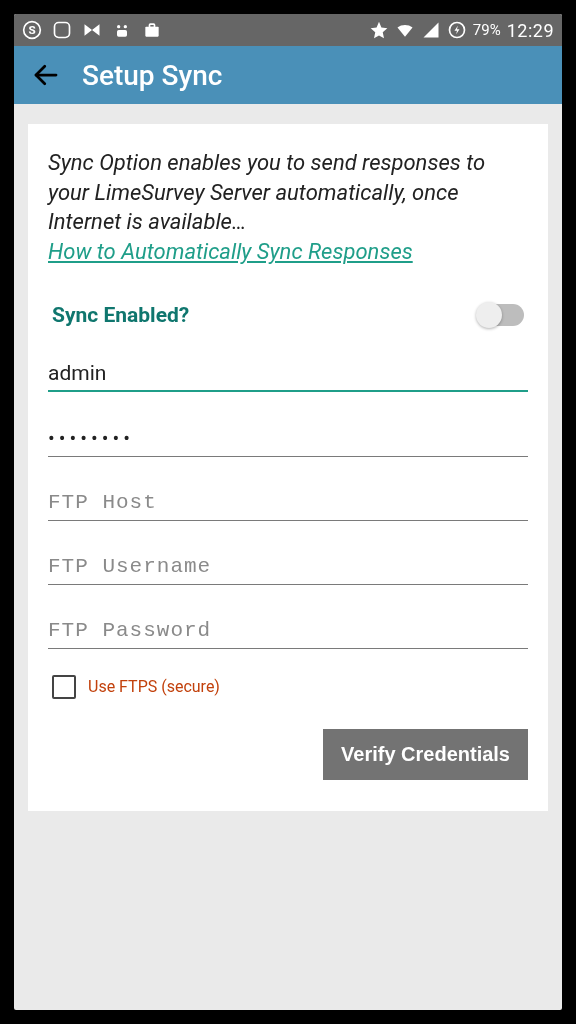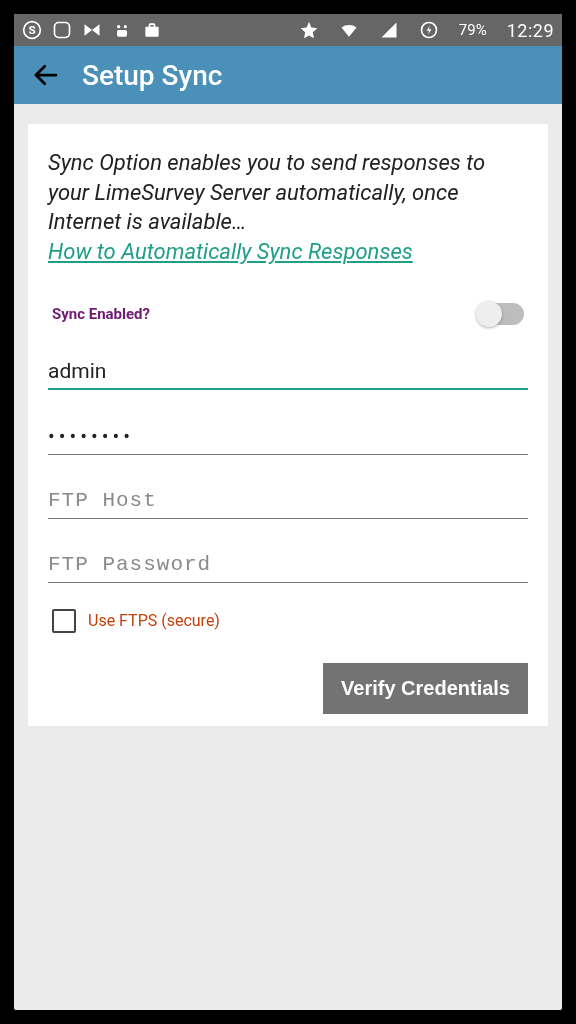--- a/index.html
+++ b/index.html
@@ -26,21 +26,21 @@
   .status-bar {
     height: 32px;
     background: #666;
     color: #fff;
     display: flex;
     align-items: center;
     padding: 0 8px;
     font-size: 17px;
   }
   .status-left { display: flex; align-items: center; gap: 10px; }
-  .status-right { margin-left: auto; display: flex; align-items: center; gap: 20px; }
+  .status-right { margin-left: auto; display: flex; align-items: center; gap: 6px; }
   .status-ico { width: 20px; height: 20px; display: inline-flex; align-items: center; justify-content: center; }
   .status-time { font-size: 18px; letter-spacing: 0.5px; }
   .status-pct { font-size: 15px; }
   
   
   .app-bar {
     height: 58px;
     background: #4a90b8;
     color: #fff;
     display: flex;
@@ -48,41 +48,41 @@
     padding: 0 8px 0 14px;
     gap: 18px;
   }
   .back-btn { width: 36px; height: 36px; display:inline-flex; align-items:center; justify-content:center; cursor:pointer; }
   .app-title { font-size: 28px; font-weight: 500; }
   
   
   .content-wrap { padding: 20px 14px 14px 14px; flex:1; }
   .card {
     background: #fff;
-    padding: 24px 20px 12px 20px;
+    padding: 24px 20px 31px 20px;
   }
   
   .intro {
     font-size: 22px;
     font-style: italic;
     color: #222;
     line-height: 1.35;
   }
   .intro-link {
     color: #1f9e89;
     text-decoration: underline;
   }
   
   .row-toggle {
     display: flex;
     align-items: center;
     margin-top: 36px;
     padding: 0 4px;
   }
-  .toggle-label { font-size: 15px; font-weight: 700; color:#701a75; }
+  .toggle-label { font-size: 21px; font-weight: 700; color:#0f766e; }
   .switch {
     margin-left: auto;
     width: 46px; height: 22px;
     background: #bdbdbd;
     border-radius: 11px;
     position: relative;
     cursor: pointer;
   }
   .switch-knob {
     width: 26px; height: 26px;
@@ -232,20 +232,23 @@
         </div>
 
         <div class="field pw">
           <input type="text" value="••••••••" style="">
         </div>
 
         <div class="field mono">
           <input type="text" placeholder="FTP Host" style="">
         </div>
 
+        <div class="field mono">
+          <input type="text" placeholder="FTP Username" style="">
+        </div>
 
         <div class="field mono">
           <input type="text" placeholder="FTP Password" style="">
         </div>
 
         <div class="check-row">
           <div class="checkbox"></div>
           <span class="check-label">Use FTPS (secure)</span>
         </div>
 

